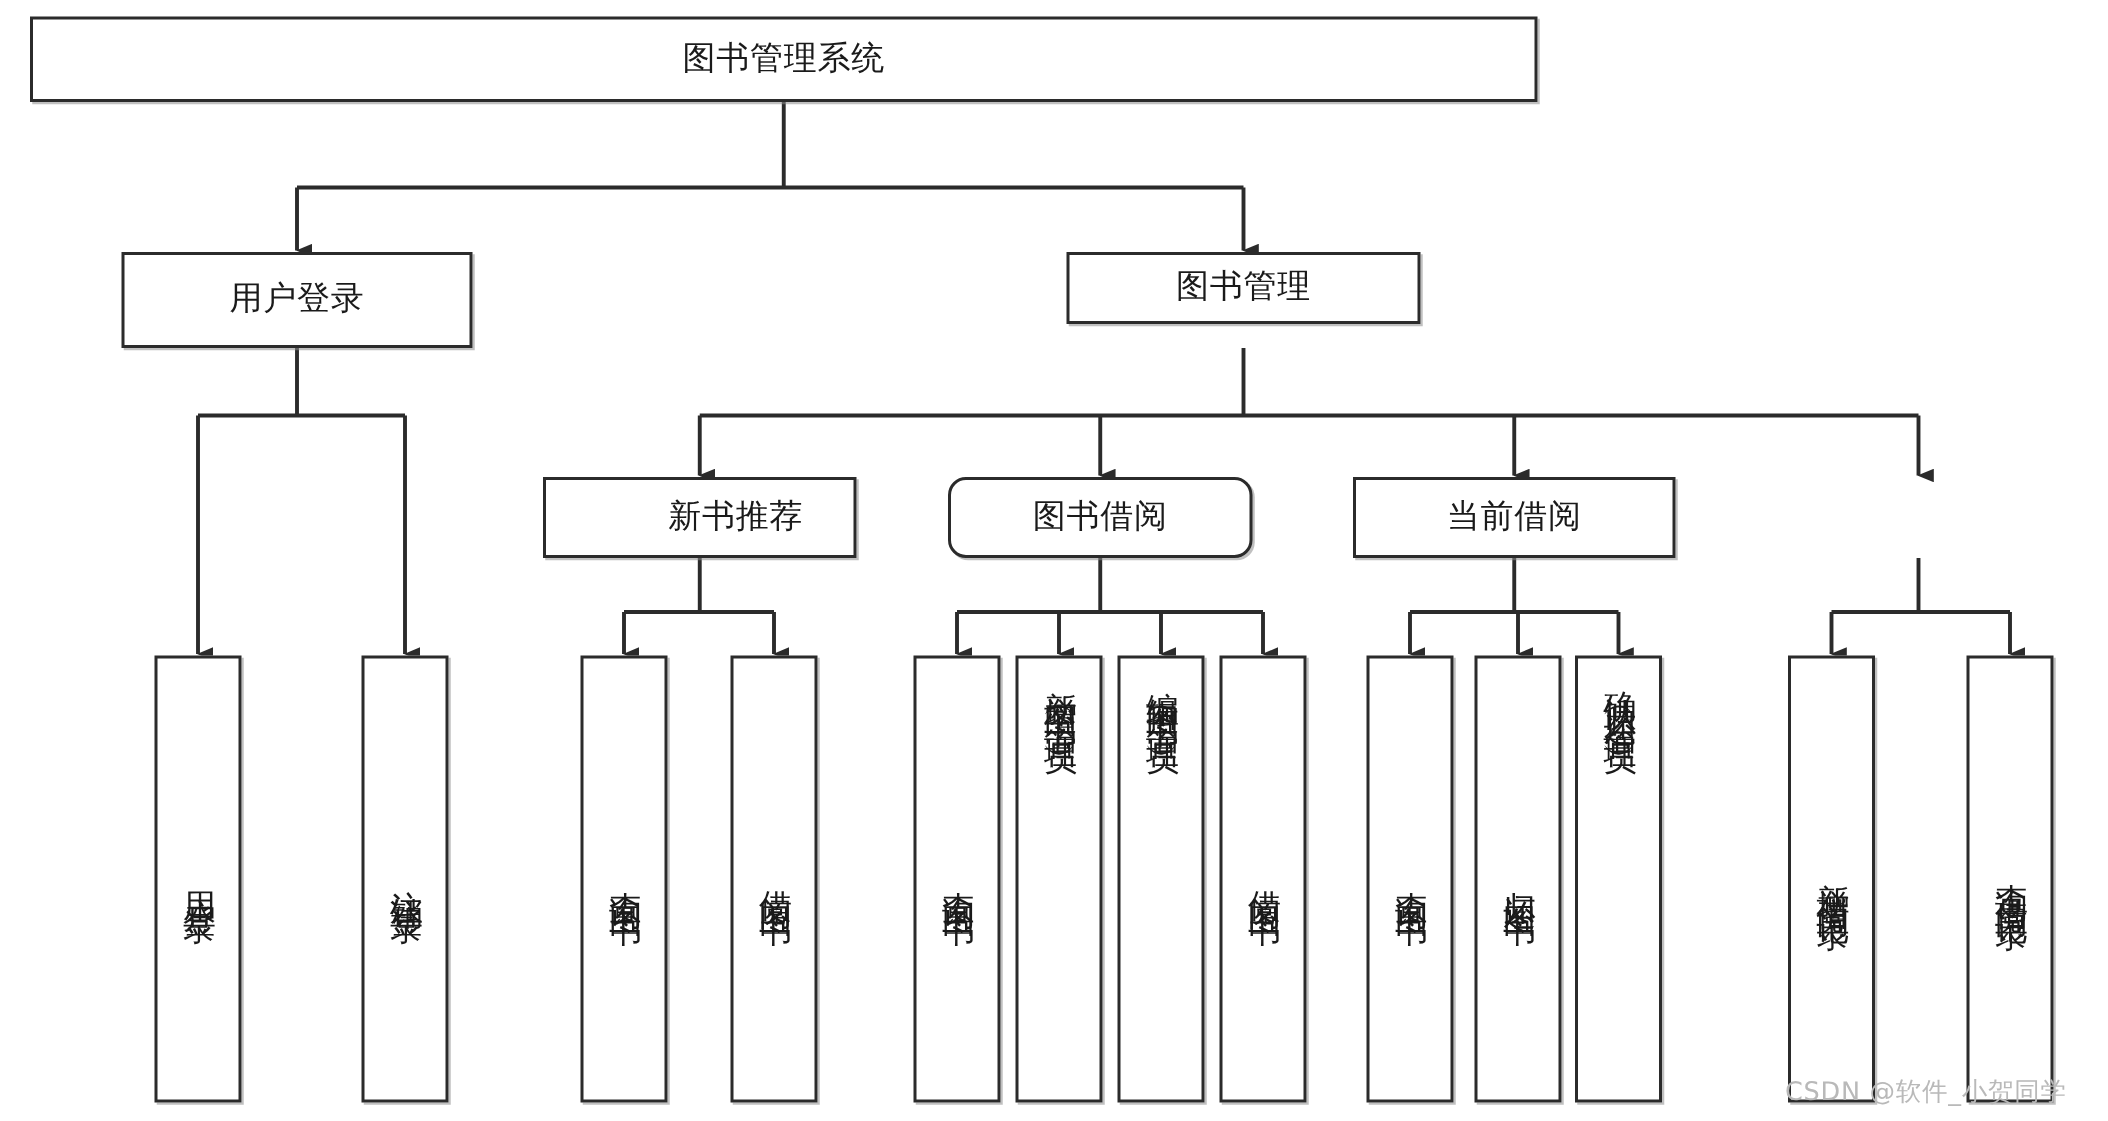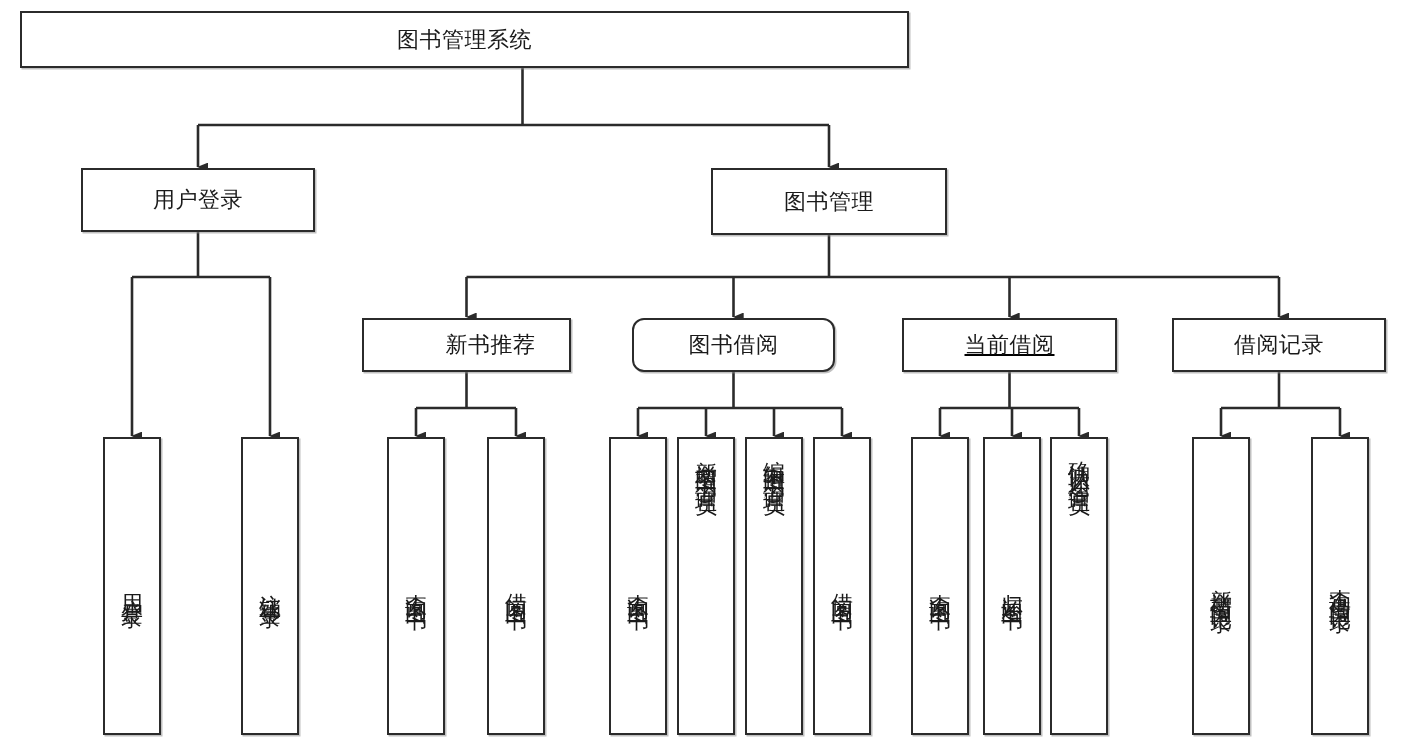--- a/index.html
+++ b/index.html
@@ -109,42 +109,39 @@
         <line x1="940" y1="408" x2="940" y2="436" marker-end="url(#arrowhead)"></line>
         <line x1="1012" y1="408" x2="1012" y2="436" marker-end="url(#arrowhead)"></line>
         <line x1="1079" y1="408" x2="1079" y2="436" marker-end="url(#arrowhead)"></line>
         <line x1="1279" y1="372" x2="1279" y2="408"></line>
         <line x1="1221" y1="408" x2="1340" y2="408"></line>
         <line x1="1221" y1="408" x2="1221" y2="436" marker-end="url(#arrowhead)"></line>
         <line x1="1340" y1="408" x2="1340" y2="436" marker-end="url(#arrowhead)"></line>
       </g>
   </svg>
 
-  <div class="node-box" style="left:20px;top:11px;width:889px;height:57px;justify-content:center;">
+  <div class="node-box" style="left:20px;top:11px;width:1005px;height:57px;justify-content:center;">
     <span class="node-label">图书管理系统</span>
   </div>
 
   <div class="node-box" style="left:81px;top:168px;width:234px;height:64px;">
     <span class="node-label">用户登录</span>
   </div>
-  <div class="node-box" style="left:711px;top:168px;width:236px;height:67px;">
+  <div class="node-box" style="left:711px;top:168px;width:236px;height:48px;">
     <span class="node-label">图书管理</span>
   </div>
 
   <div class="node-box" style="left:362px;top:318px;width:209px;height:54px;padding-left:48px;">
     <span class="node-label">新书推荐</span>
   </div>
   <div class="node-box" style="left:632px;top:318px;width:203px;height:54px;border-radius:12px;">
     <span class="node-label">图书借阅</span>
   </div>
-  <div class="node-box" style="left:902px;top:318px;width:215px;height:54px;text-decoration:underline;">
+  <div class="node-box" style="left:902px;top:318px;width:215px;height:54px;">
     <span class="node-label">当前借阅</span>
-  </div>
-  <div class="node-box" style="left:1172px;top:318px;width:214px;height:54px;">
-    <span class="node-label">借阅记录</span>
   </div>
 
   <div class="node-box vertical" style="left:103px;top:437px;width:58px;height:298px;">
     <span class="node-label">用户登录</span>
   </div>
   <div class="node-box vertical" style="left:241px;top:437px;width:58px;height:298px;">
     <span class="node-label">注销登录</span>
   </div>
   <div class="node-box vertical" style="left:387px;top:437px;width:58px;height:298px;">
     <span class="node-label">查询图书</span>
@@ -173,14 +170,15 @@
   <div class="node-box vertical top-aligned" style="left:1050px;top:437px;width:58px;height:298px;">
     <span class="node-label">确认归还（管理员）</span>
   </div>
   <div class="node-box vertical" style="left:1192px;top:437px;width:58px;height:298px;">
     <span class="node-label">新增借阅记录</span>
   </div>
   <div class="node-box vertical" style="left:1311px;top:437px;width:58px;height:298px;">
     <span class="node-label">查询借阅记录</span>
   </div>
 
+  <div class="watermark" style="left:1190px;top:716px;">CSDN @软件_小贺同学</div>
 
 </div>
 
 </body></html>

